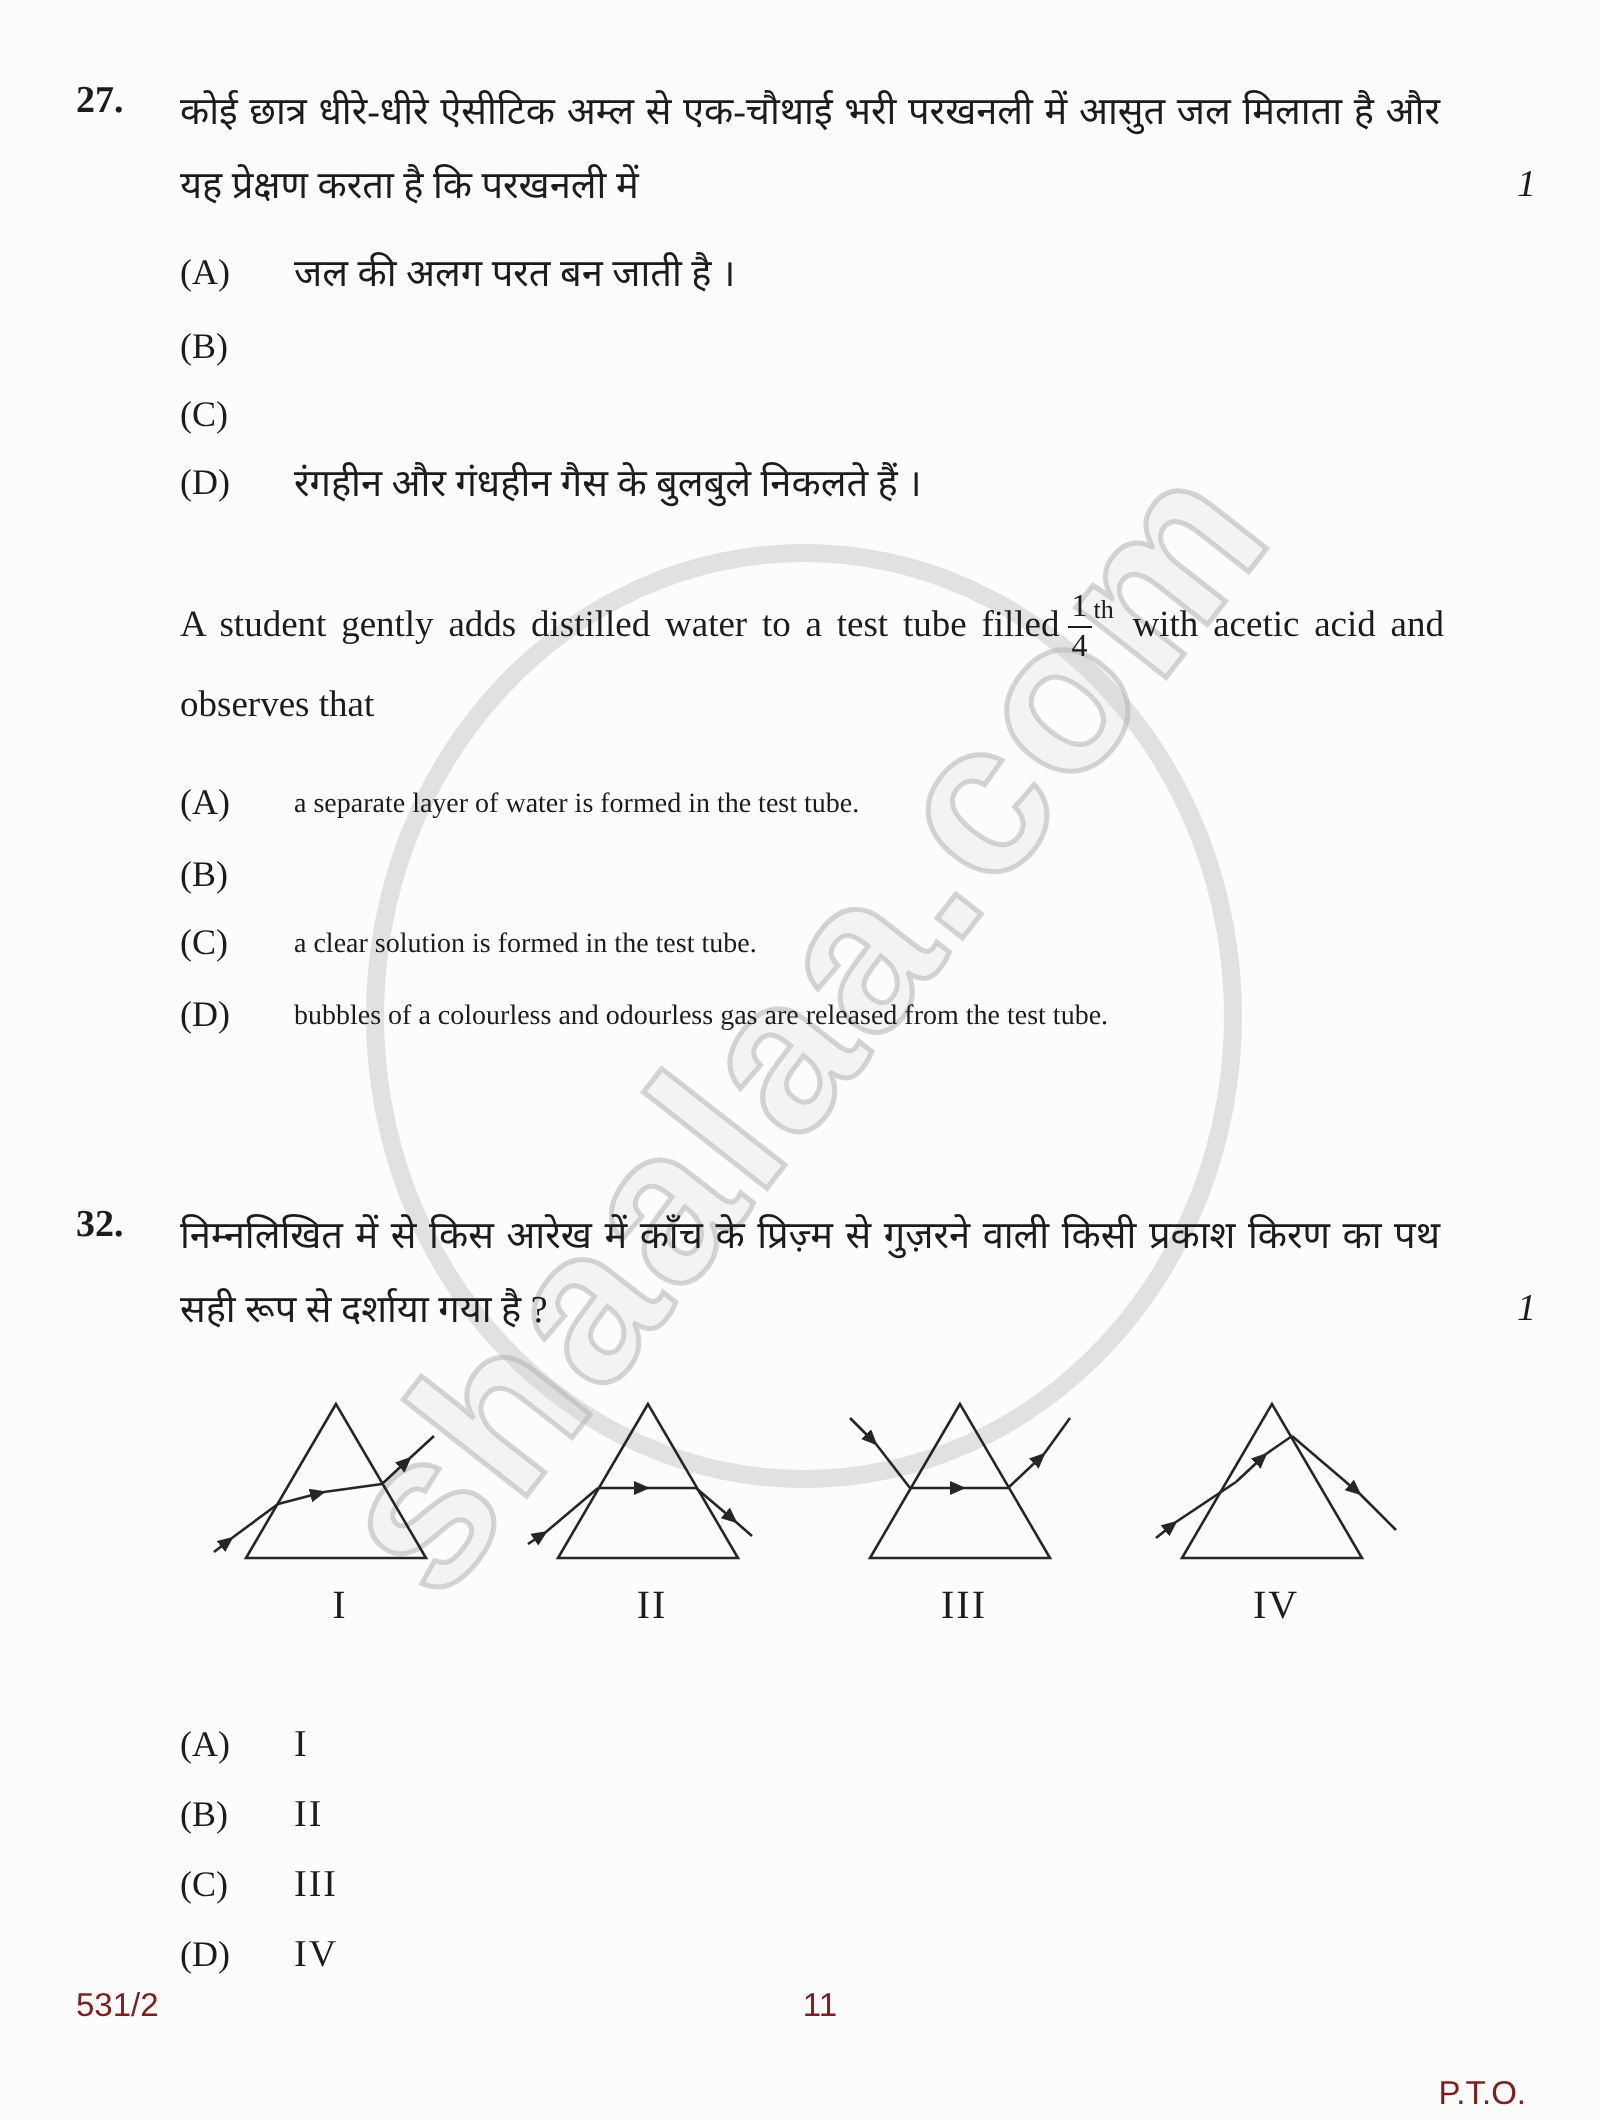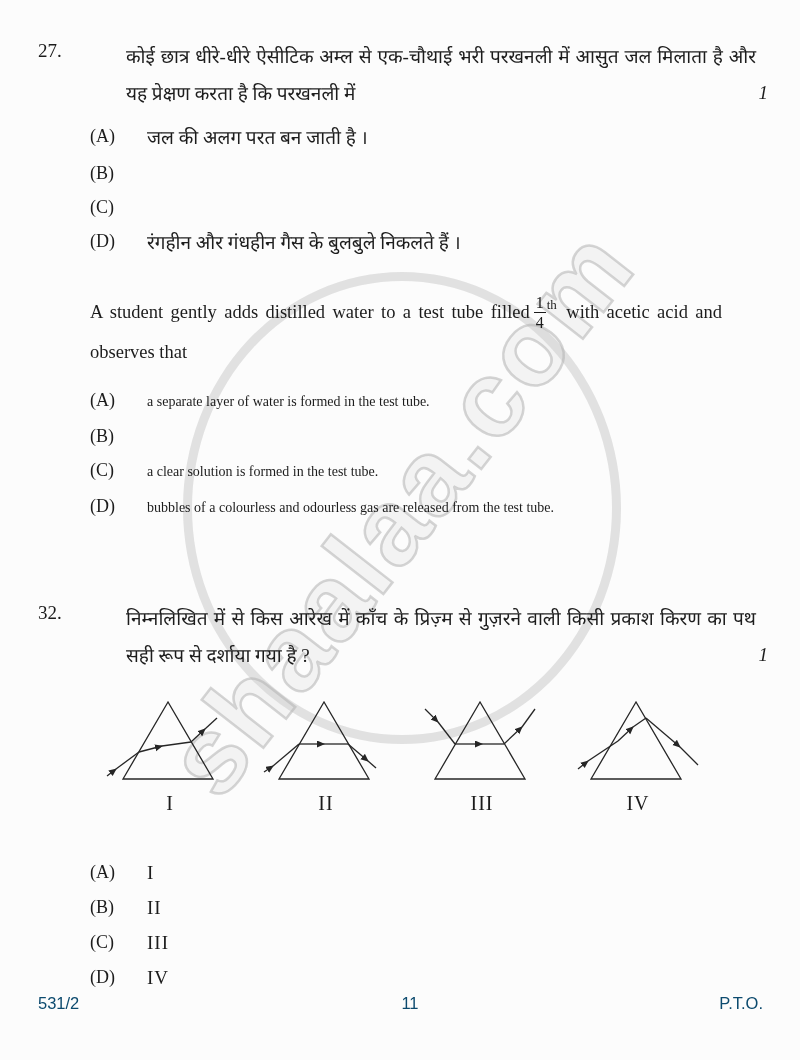--- a/index.html
+++ b/index.html
@@ -21,23 +21,23 @@
     font-family:"Liberation Sans","DejaVu Sans",sans-serif;
     font-size:108px; font-weight:bold; letter-spacing:3px;
     color:rgba(205,205,205,0.18);
     -webkit-text-stroke:2.5px rgba(178,178,178,0.55);
     white-space:nowrap; user-select:none;
   }
 
   
   .question { position:absolute; left:38px; width:730px; }
   .q-head { display:flex; }
-  .q-num  { width:52px; font-weight:normal; font-size:19px; padding-top:2px; }
+  .q-num  { width:52px; font-weight:bold; font-size:19px; padding-top:2px; }
   .q-text-hi {
-    width:630px; font-size:19px; line-height:37px; text-align:justify;margin-left:36px;
+    width:630px; font-size:19px; line-height:37px; text-align:justify;
   }
   .q-marks {
     position:absolute; right:0; font-style:italic; font-size:19px;
   }
 
   .opt-list { margin-top:14px; }
   .opt-row { display:flex; margin-bottom:13px; }
   .opt-label { width:57px; font-size:18px; flex:none; }
   .opt-text-hi { font-size:19px; line-height:24px; }
   .opt-text-en { font-size:14px; line-height:23px; width:575px; text-align:left; }
@@ -60,25 +60,25 @@
     position:absolute; left:95px; top:692px; width:618px;
     display:flex; justify-content:space-between;
   }
   .fig { display:flex; flex-direction:column; align-items:center; width:150px; }
   .fig svg { display:block; }
   .fig-label { font-size:20px; letter-spacing:1px; margin-top:2px; }
 
   
   .footer-left, .footer-center, .footer-right, .overlay-line {
     position:absolute; font-family:"Liberation Sans","DejaVu Sans",sans-serif;
-    font-size:16.5px; color:#0c4a6e;
+    font-size:16.5px; color:#7f1d1d;
   }
   .footer-left  { left:38px;  top:994px; }
   .footer-center{ left:0; right:0; top:994px; text-align:center;padding-left:20px; }
-  .footer-right { right:37px; top:994px; }
+  .footer-right { right:37px; top:1038px; }
   .overlay-line { left:2px; top:1011px; font-size:17.5px; }
 
   .hidden-defs { position:absolute; width:0; height:0; overflow:hidden; }
 </style>
 </head>
 <body>
 
 <div class="page">
 
   <div class="wm-circle"></div>

